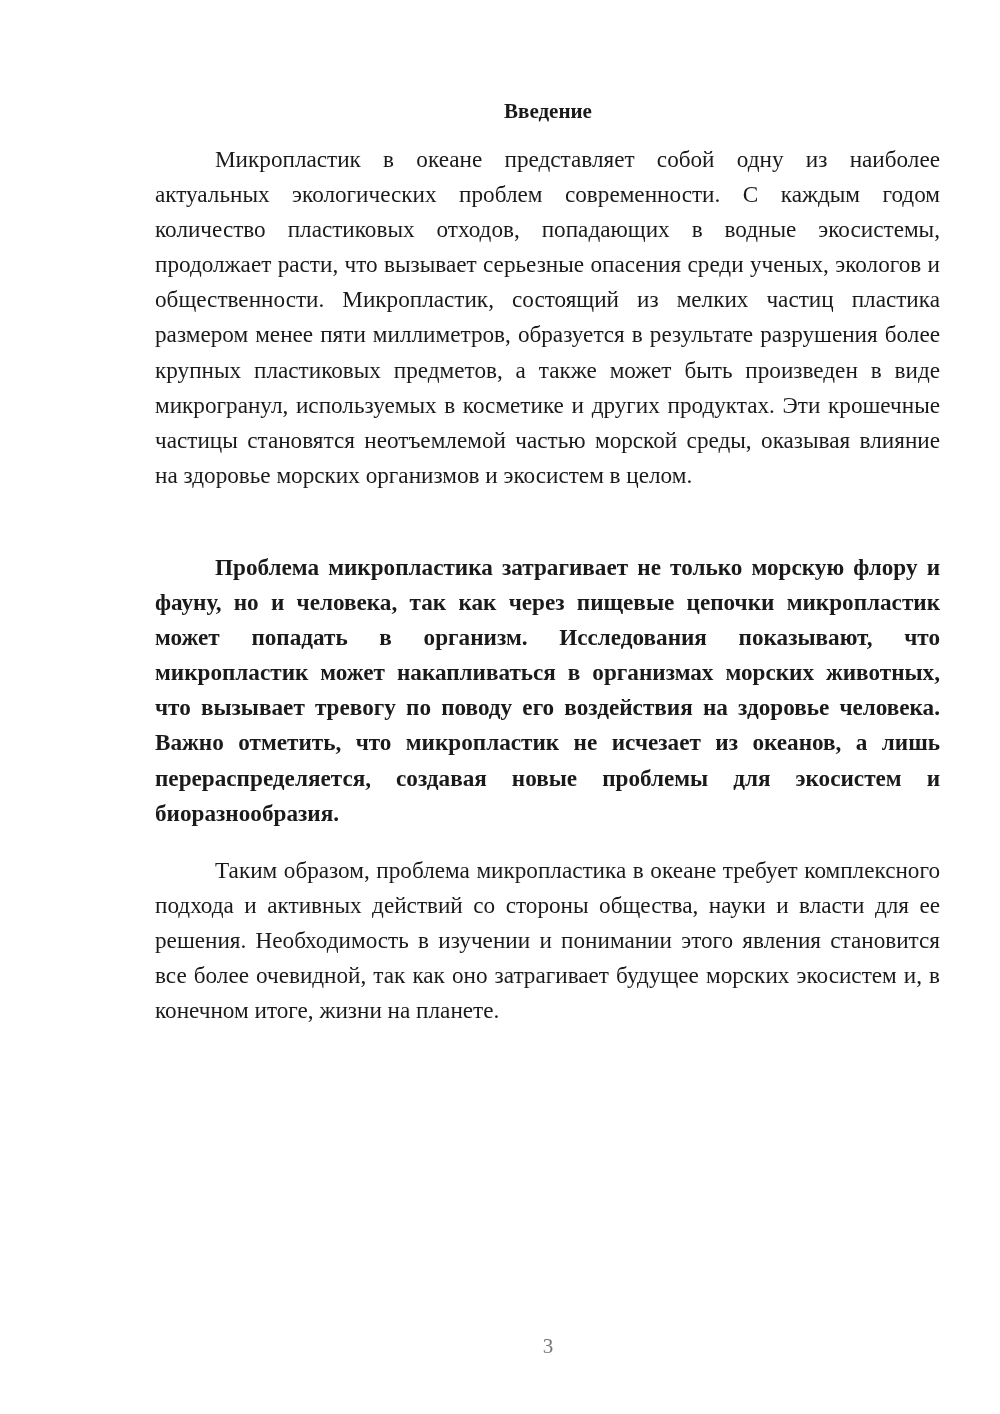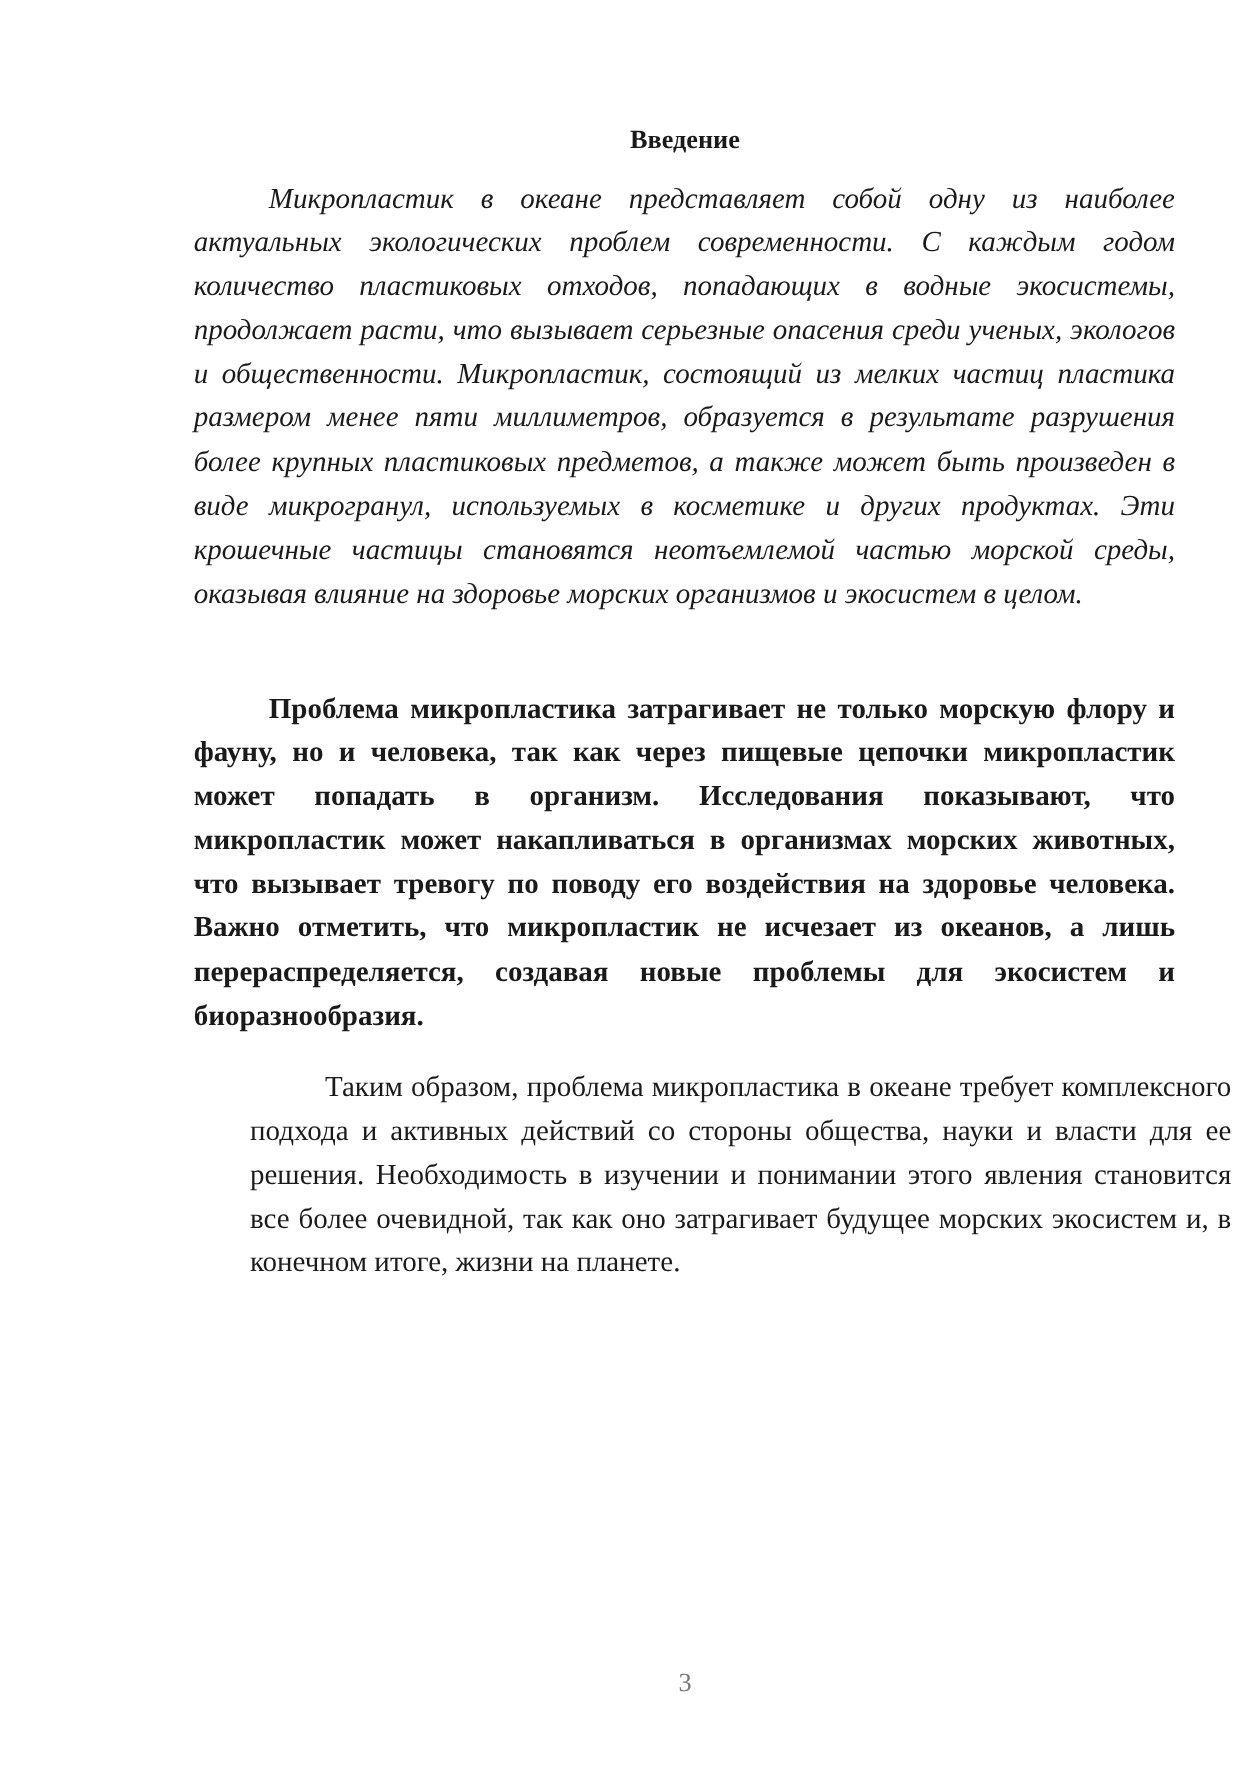--- a/index.html
+++ b/index.html
@@ -3,23 +3,23 @@
   <meta charset="utf-8">
   <style>
     html, body { margin: 0; padding: 0; background: #ffffff; }
     body { width: 1000px; height: 1414px; position: relative; overflow: hidden;
            font-family: "Liberation Serif", "DejaVu Serif", serif; color: #1a1a1a; }
     .page { position: absolute; left: 12px; top: 0; width: 1000px; height: 1414px; }
     .title { position: absolute; top: 98px; left: 0; width: 1072px; text-align: center;
              font-weight: bold; font-size: 21px; line-height: 26px; }
     .body { position: absolute; left: 143px; width: 785px; }
     .para { font-size: 23.2px; line-height: 35.1px; text-align: justify; text-indent: 60px; margin: 0; }
-    .p1 { top: 142px; font-style: italic; }
+    .p1 { top: 142px; }
     .p2 { top: 550px; font-weight: bold; }
-    .p3 { top: 853px; margin-left: 45px; }
+    .p3 { top: 853px; }
     .pagenum { position: absolute; top: 1334px; left: 0; width: 1072px; text-align: center;
                font-size: 21px; color: #777; }
   </style>
 </head>
 <body>
 
 <div class="page">
   <div class="title">Введение</div>
   <div class="body p1">
     <p class="para">Микропластик в океане представляет собой одну из наиболее актуальных экологических проблем современности. С каждым годом количество пластиковых отходов, попадающих в водные экосистемы, продолжает расти, что вызывает серьезные опасения среди ученых, экологов и общественности. Микропластик, состоящий из мелких частиц пластика размером менее пяти миллиметров, образуется в результате разрушения более крупных пластиковых предметов, а также может быть произведен в виде микрогранул, используемых в косметике и других продуктах. Эти крошечные частицы становятся неотъемлемой частью морской среды, оказывая влияние на здоровье морских организмов и экосистем в целом.</p>

